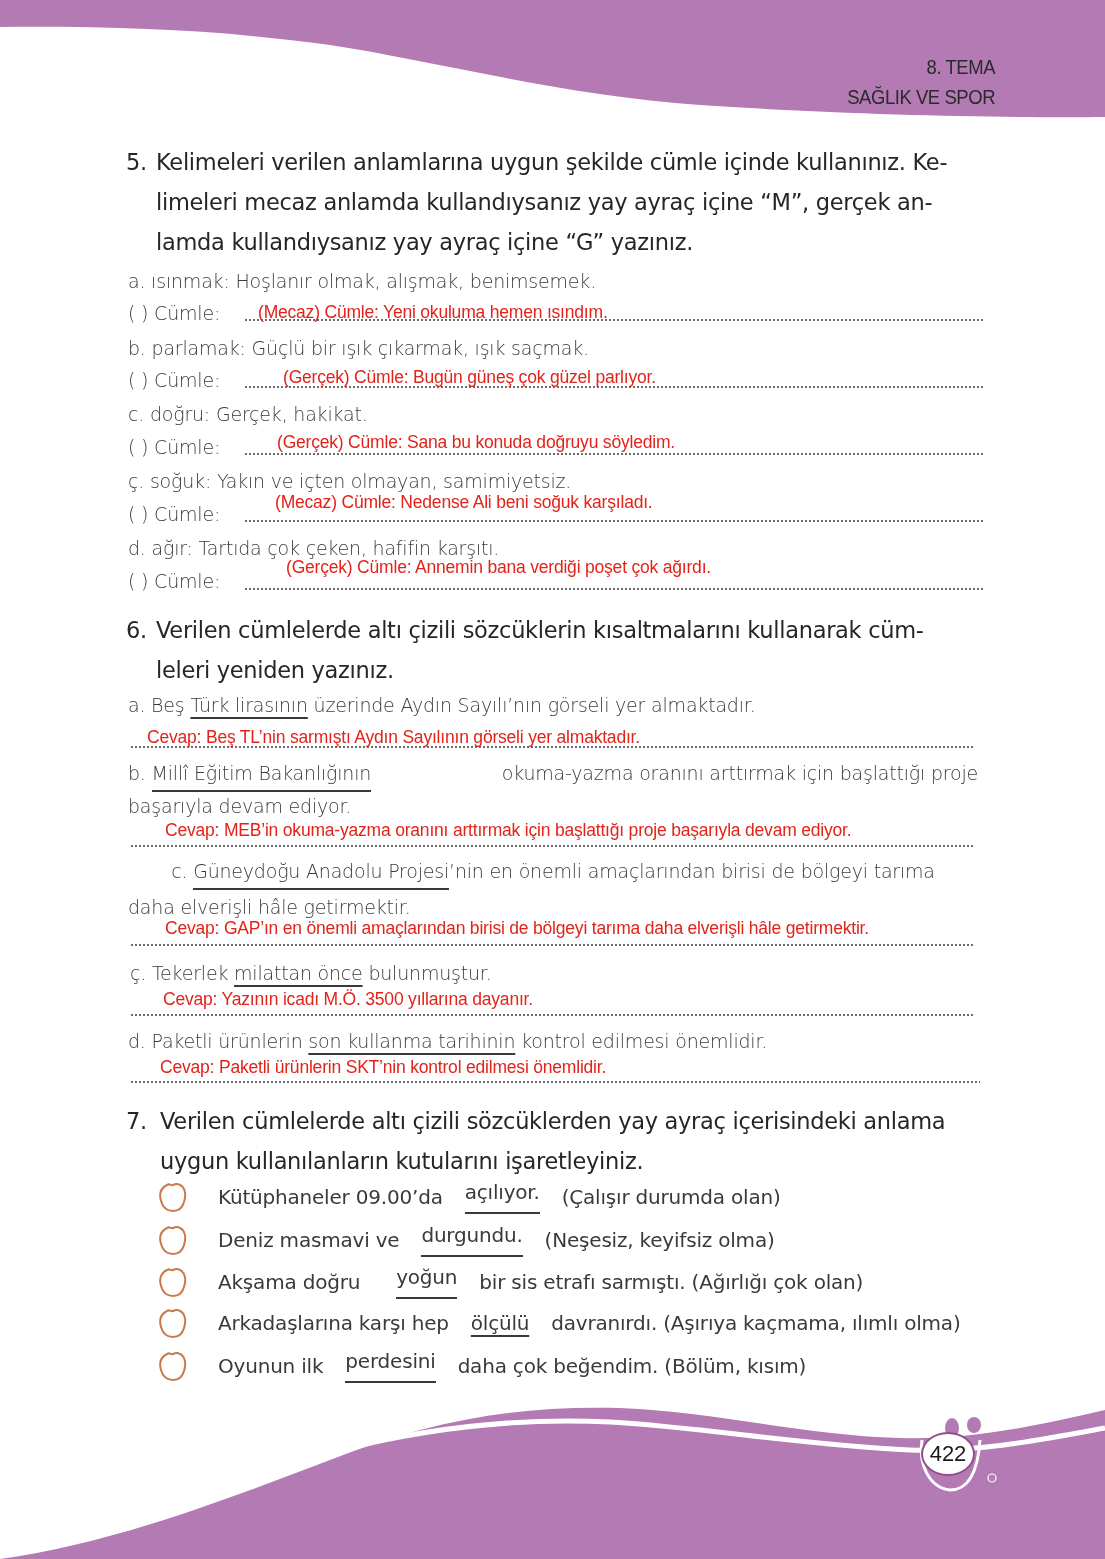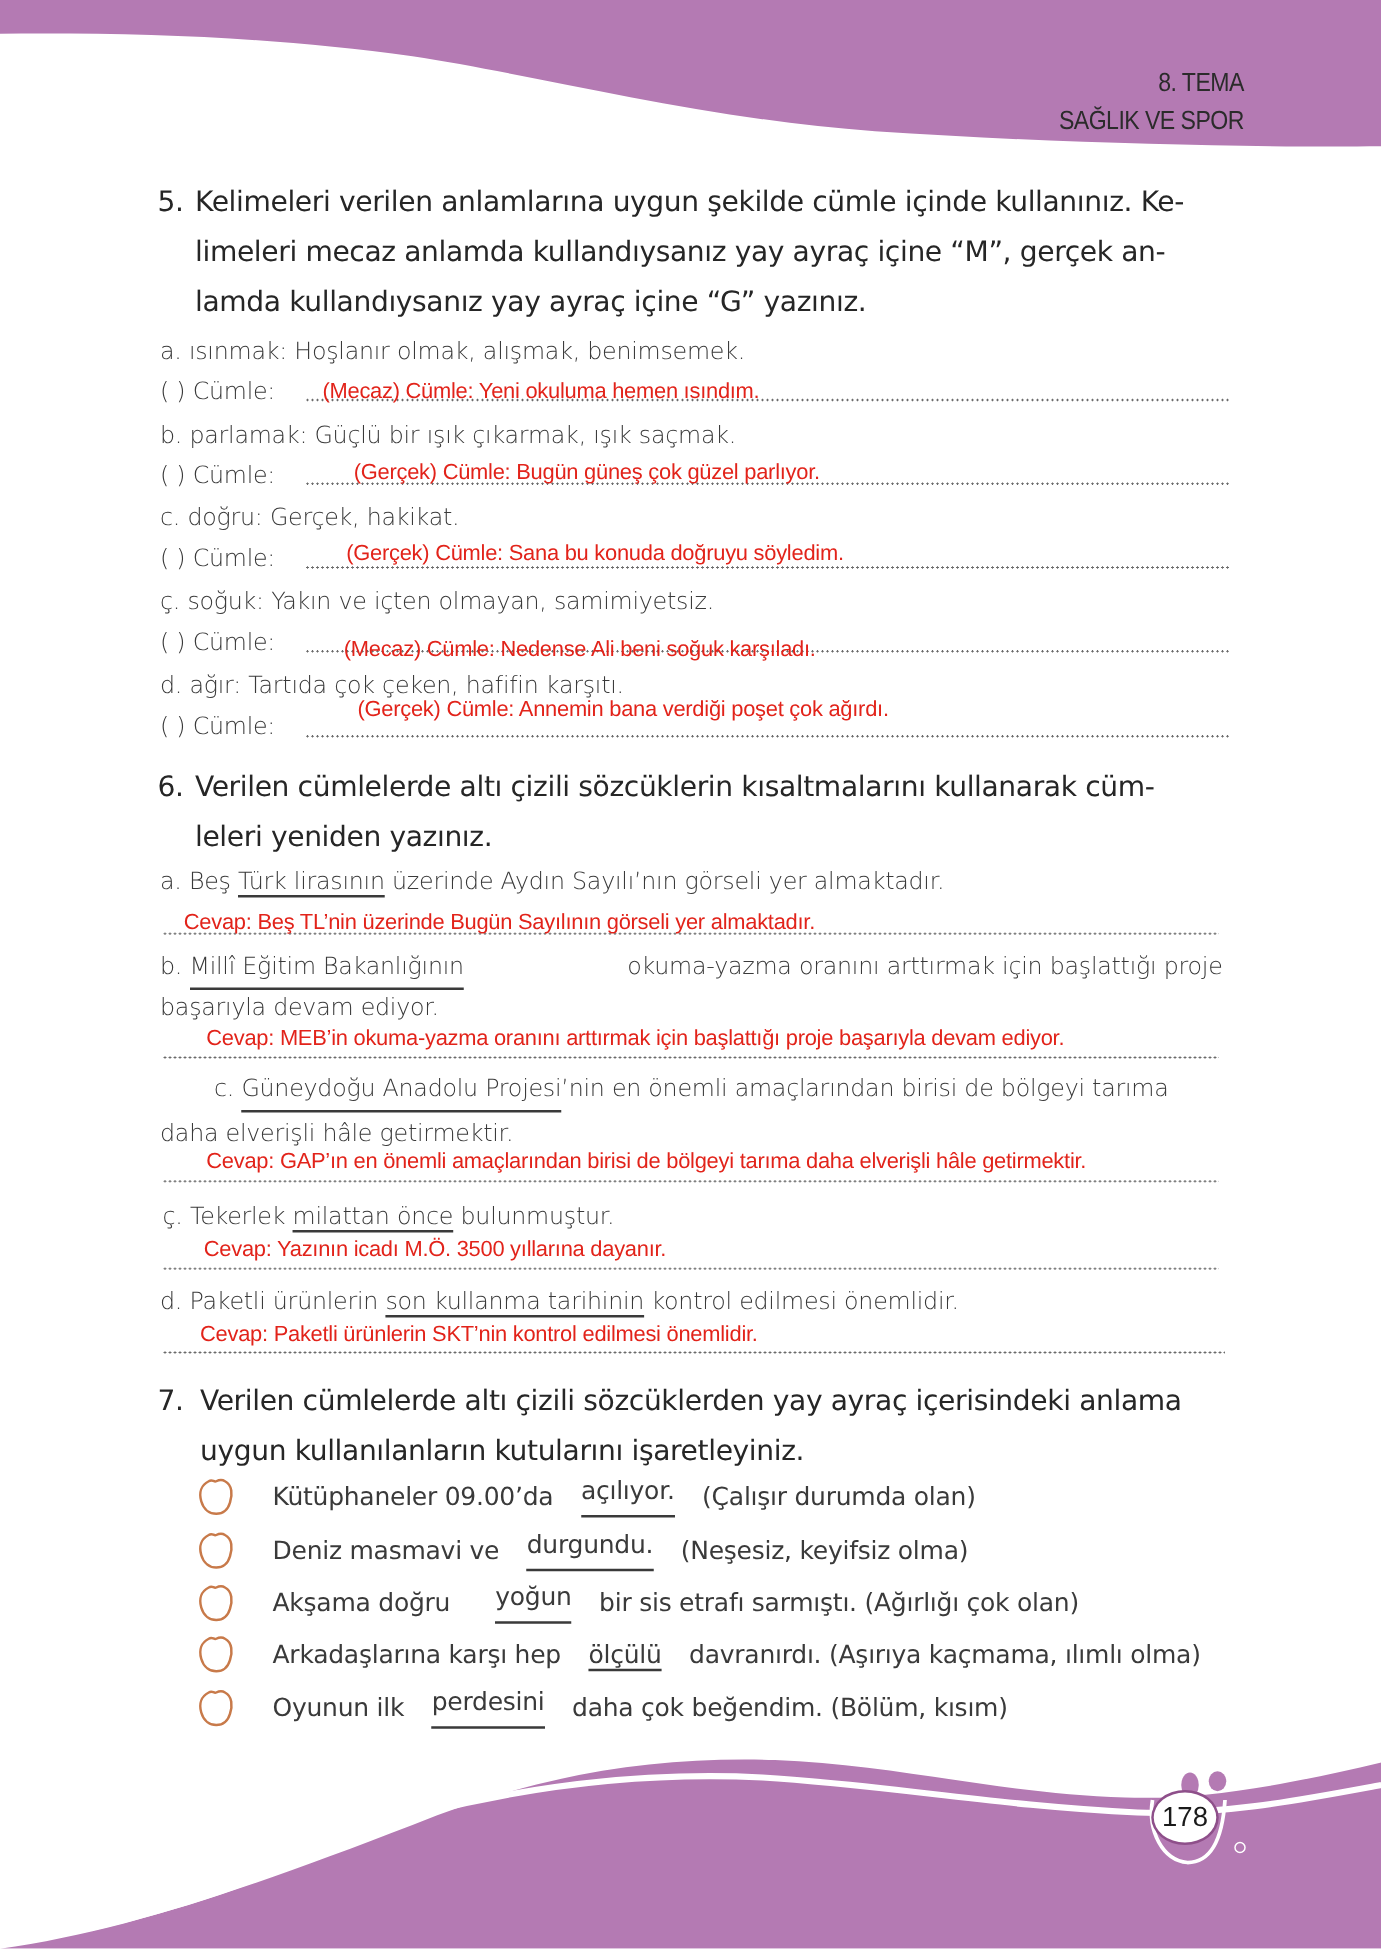--- a/index.html
+++ b/index.html
@@ -56,38 +56,38 @@
 <div class="answer" style="left:283px; top:367px;">(Gerçek) Cümle: Bugün güneş çok güzel parlıyor.</div>
 
 <div class="line" style="left:128px; top:403px;">c. doğru: Gerçek, hakikat.</div>
 <div class="line" style="left:128px; top:436px;">( ) Cümle:</div>
 <div class="dots" style="left:244px; top:453px; width:740px;"></div>
 <div class="answer" style="left:277px; top:432px;">(Gerçek) Cümle: Sana bu konuda doğruyu söyledim.</div>
 
 <div class="line" style="left:128px; top:470px;">ç. soğuk: Yakın ve içten olmayan, samimiyetsiz.</div>
 <div class="line" style="left:128px; top:503px;">( ) Cümle:</div>
 <div class="dots" style="left:244px; top:520px; width:740px;"></div>
-<div class="answer" style="left:275px; top:492px;margin-top:17px;">(Mecaz) Cümle: Nedense Ali beni soğuk karşıladı.</div>
+<div class="answer" style="left:275px; top:492px;">(Mecaz) Cümle: Nedense Ali beni soğuk karşıladı.</div>
 
 <div class="line" style="left:128px; top:537px;">d. ağır: Tartıda çok çeken, hafifin karşıtı.</div>
 <div class="line" style="left:128px; top:570px;">( ) Cümle:</div>
 <div class="dots" style="left:244px; top:588px; width:740px;"></div>
 <div class="answer" style="left:286px; top:557px;">(Gerçek) Cümle: Annemin bana verdiği poşet çok ağırdı.</div>
 
 <div class="q-title" style="top:610px;">
   <span class="num">6.</span>
   <span class="body">Verilen cümlelerde altı çizili sözcüklerin kısaltmalarını kullanarak cüm-</span>
   <span class="body" style="text-align:left;">leleri yeniden yazınız.</span>
 </div>
 
 <div class="line" style="left:128px; top:694px;">
   <span>a. Beş </span><span class="ul-low">Türk lirasının</span><span> üzerinde Aydın Sayılı’nın görseli yer almaktadır.</span>
 </div>
 <div class="dots" style="left:130px; top:746px; width:845px;"></div>
-<div class="answer" style="left:147px; top:727px;">Cevap: Beş TL’nin üzerinde Bugün Sayılının görseli yer almaktadır.</div>
+<div class="answer" style="left:147px; top:727px;">Cevap: Beş TL’nin sarmıştı Aydın Sayılının görseli yer almaktadır.</div>
 
 <div class="line" style="left:128px; top:762px; width:850px; display:flex; justify-content:space-between;">
   <span><span>b. </span><span class="ul" style="padding-bottom:6px;">Millî Eğitim Bakanlığının</span></span>
     <span> okuma-yazma oranını arttırmak için başlattığı proje</span>
 </div>
 <div class="line" style="left:128px; top:795px;">başarıyla devam ediyor.</div>
 <div class="answer" style="left:165px; top:820px;">Cevap: MEB’in okuma-yazma oranını arttırmak için başlattığı proje başarıyla devam ediyor.</div>
 <div class="dots" style="left:130px; top:845px; width:845px;"></div>
 
 <div class="line" style="left:128px; top:860px; width:850px; display:flex; justify-content:center;">
@@ -158,13 +158,13 @@
 
 <svg class="bottom-band" viewBox="0 0 1105 179" preserveAspectRatio="none">
   <path d="M0 179 C100 165 200 130 330 80 C430 40 520 25 620 28 C720 32 800 55 900 58 C960 60 1020 50 1105 30 V179 Z" fill="#b47ab3"></path>
   <path d="M0 175 C120 160 230 115 340 70 C440 45 530 38 610 42 C710 48 800 65 910 70 C980 72 1040 60 1105 48" fill="none" stroke="#ffffff" stroke-width="5"></path>
   <ellipse cx="952" cy="48" rx="7" ry="10" fill="#b47ab3"></ellipse>
   <ellipse cx="974" cy="45" rx="7" ry="8" fill="#b47ab3"></ellipse>
   <path d="M922 60 C918 85 930 108 950 110 C970 110 978 90 980 60" fill="none" stroke="#ffffff" stroke-width="3"></path>
   <circle cx="992" cy="98" r="4" fill="none" stroke="#ffffff" stroke-width="1.2"></circle>
 </svg>
 
-<div class="page-num">178</div>
+<div class="page-num">422</div>
 
 </body></html>

